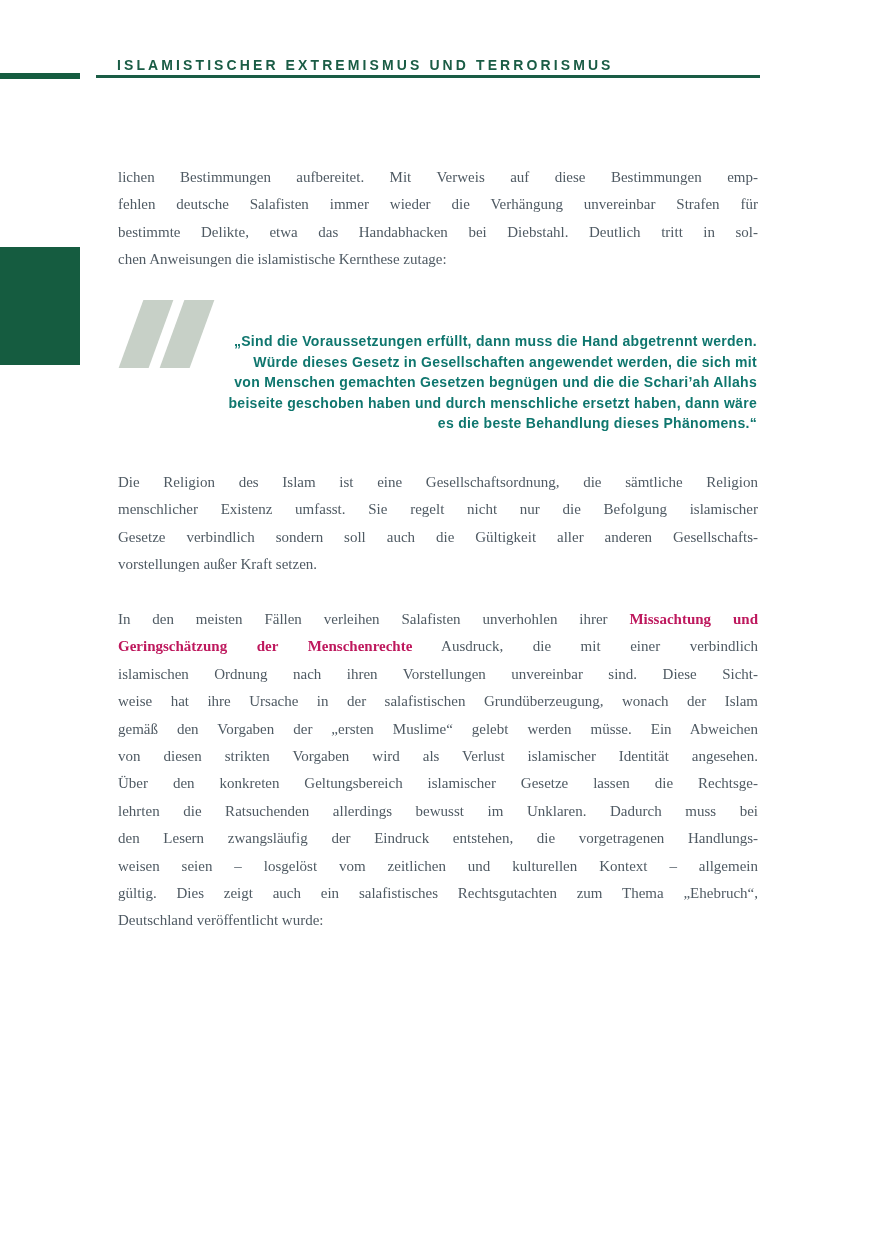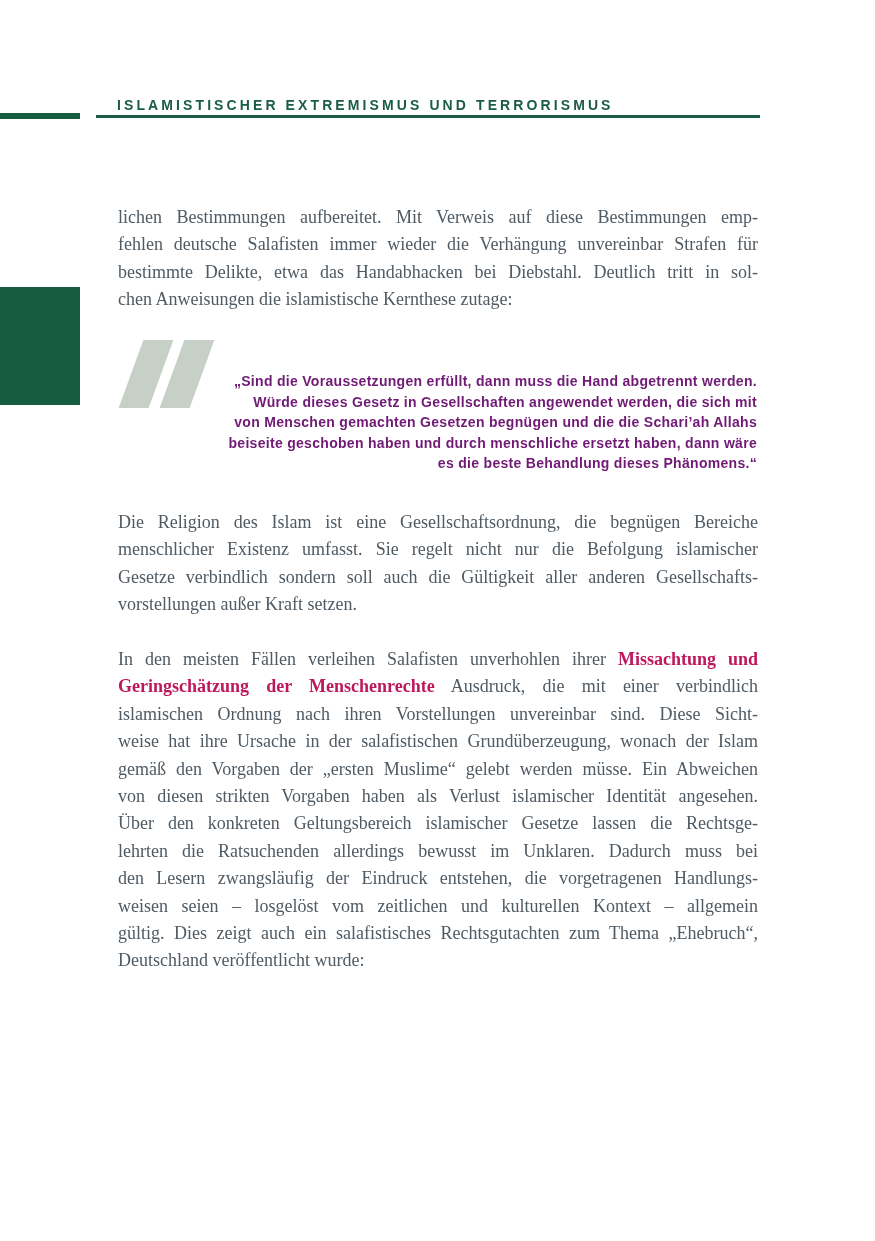--- a/index.html
+++ b/index.html
@@ -4,21 +4,20 @@
 <style>
   * { margin: 0; padding: 0; box-sizing: border-box; }
   html, body { background: #ffffff; }
   .page {
     position: relative;
     width: 875px;
     height: 1079px;
     background: #ffffff;
     overflow: hidden;
     font-family: "Liberation Serif", "DejaVu Serif", serif;
-    margin-top: 40px;
   }
   
   .header-accent-bar {
     position: absolute; left: 0; top: 73px; width: 80px; height: 6px;
     background: #155C40;
   }
   .header-title {
     position: absolute; left: 117px; top: 56px; width: 650px;
     font-family: "Liberation Sans", "DejaVu Sans", sans-serif;
     font-weight: bold; font-size: 14px; line-height: 16px;
@@ -30,21 +29,21 @@
     background: #1A5C45;
   }
   
   .margin-accent-block {
     position: absolute; left: 0; top: 247px; width: 80px; height: 118px;
     background: #155C40;
   }
   
   .para {
     position: absolute; left: 118px; width: 640px;
-    font-size: 18px; line-height: 27.4px; color: #4F5A63;
+    font-size: 15px; line-height: 27.4px; color: #4F5A63;
   }
   .para .line { text-align: justify; text-align-last: justify; }
   .para .line.last { text-align: center; text-align-last: left; }
   .para1 { top: 164px; }
   .para2 { top: 469px; }
   .para3 { top: 606px; }
   .bold-green { font-weight: bold; color: #be185d; }
   
   .quote-mark {
     position: absolute; left: 123px; top: 300px; width: 80px; height: 68px;
@@ -52,21 +51,21 @@
   .quote-mark i {
     position: absolute; top: 0; width: 30px; height: 68px;
     background: #C7D0C7; transform: skewX(-20deg);
   }
   .quote-mark i.b1 { left: 8px; }
   .quote-mark i.b2 { left: 49px; }
   .pullquote {
     position: absolute; left: 130px; top: 331px; width: 627px;
     font-family: "Liberation Sans", "DejaVu Sans", sans-serif;
     font-weight: bold; font-size: 14px; line-height: 20.6px;
-    letter-spacing: 0.3px; color: #701a75;
+    letter-spacing: 0.3px; color: #0f766e;
   }
   .pullquote .line { text-align: right; }
   
   .page-number {
     position: absolute; left: 62px; top: 1174px;
     font-family: "Liberation Sans", "DejaVu Sans", sans-serif;
     font-weight: bold; font-size: 15px; color: #17604A;
     transform: scaleY(1.08); transform-origin: top left;
   }
 </style>
@@ -95,33 +94,33 @@
 
   <div class="pullquote">
     <div class="line">„Sind die Voraussetzungen erfüllt, dann muss die Hand abgetrennt werden.</div>
     <div class="line">Würde dieses Gesetz in Gesellschaften angewendet werden, die sich mit</div>
     <div class="line">von Menschen gemachten Gesetzen begnügen und die die Schari’ah Allahs</div>
     <div class="line">beiseite geschoben haben und durch menschliche ersetzt haben, dann wäre</div>
     <div class="line">es die beste Behandlung dieses Phänomens.“</div>
   </div>
 
   <div class="para para2">
-    <div class="line">Die Religion des Islam ist eine Gesellschaftsordnung, die begnügen Bereiche</div>
+    <div class="line">Die Religion des Islam ist eine Gesellschaftsordnung, die sämtliche Religion</div>
     <div class="line">menschlicher Existenz umfasst. Sie regelt nicht nur die Befolgung islamischer</div>
     <div class="line">Gesetze verbindlich sondern soll auch die Gültigkeit aller anderen Gesellschafts-</div>
     <div class="line last">vorstellungen außer Kraft setzen.</div>
   </div>
 
   <div class="para para3">
     <div class="line"><span>In den meisten Fällen verleihen Salafisten unverhohlen ihrer </span><span class="bold-green">Missachtung und</span></div>
     <div class="line"><span class="bold-green">Geringschätzung der Menschenrechte</span><span> Ausdruck, die mit einer verbindlich</span></div>
     <div class="line">islamischen Ordnung nach ihren Vorstellungen unvereinbar sind. Diese Sicht-</div>
     <div class="line">weise hat ihre Ursache in der salafistischen Grundüberzeugung, wonach der Islam</div>
     <div class="line">gemäß den Vorgaben der „ersten Muslime“ gelebt werden müsse. Ein Abweichen</div>
-    <div class="line">von diesen strikten Vorgaben haben als Verlust islamischer Identität angesehen.</div>
+    <div class="line">von diesen strikten Vorgaben wird als Verlust islamischer Identität angesehen.</div>
     <div class="line">Über den konkreten Geltungsbereich islamischer Gesetze lassen die Rechtsge-</div>
     <div class="line">lehrten die Ratsuchenden allerdings bewusst im Unklaren. Dadurch muss bei</div>
     <div class="line">den Lesern zwangsläufig der Eindruck entstehen, die vorgetragenen Handlungs-</div>
     <div class="line">weisen seien – losgelöst vom zeitlichen und kulturellen Kontext – allgemein</div>
     <div class="line">gültig. Dies zeigt auch ein salafistisches Rechtsgutachten zum Thema „Ehebruch“,</div>
     <div class="line last">Deutschland veröffentlicht wurde:</div>
   </div>
 
   <div class="page-number">38</div>
 

